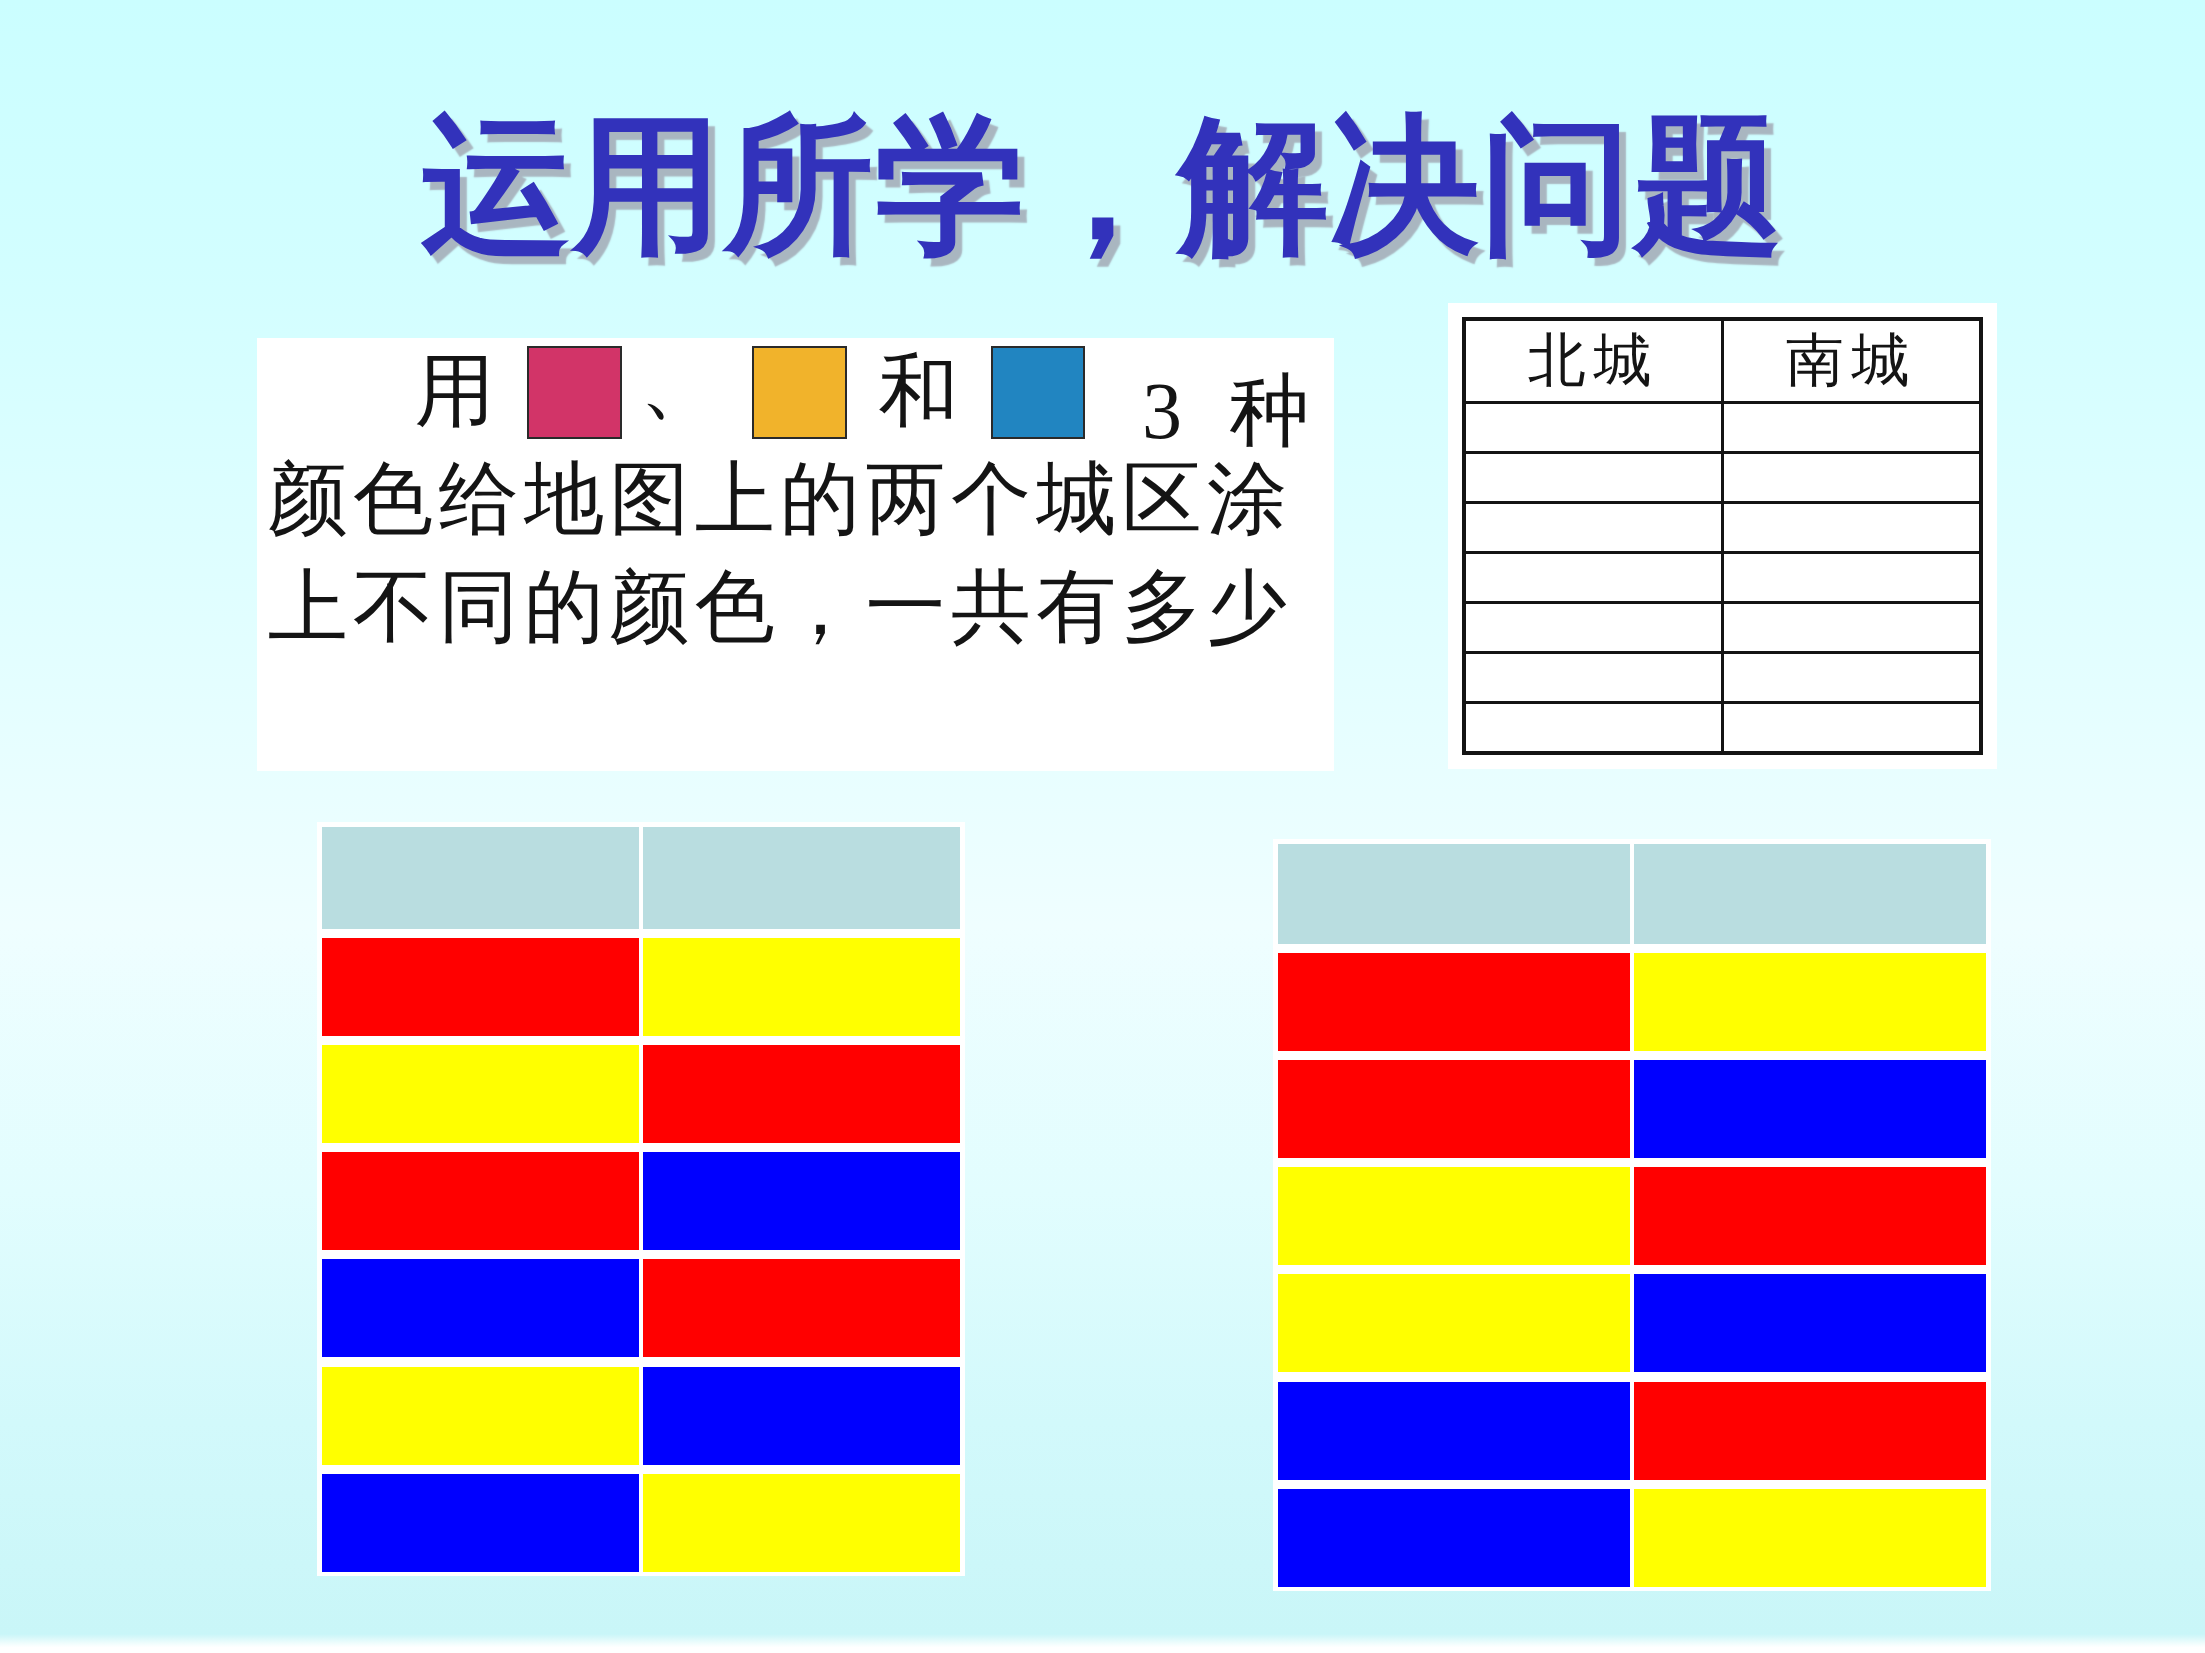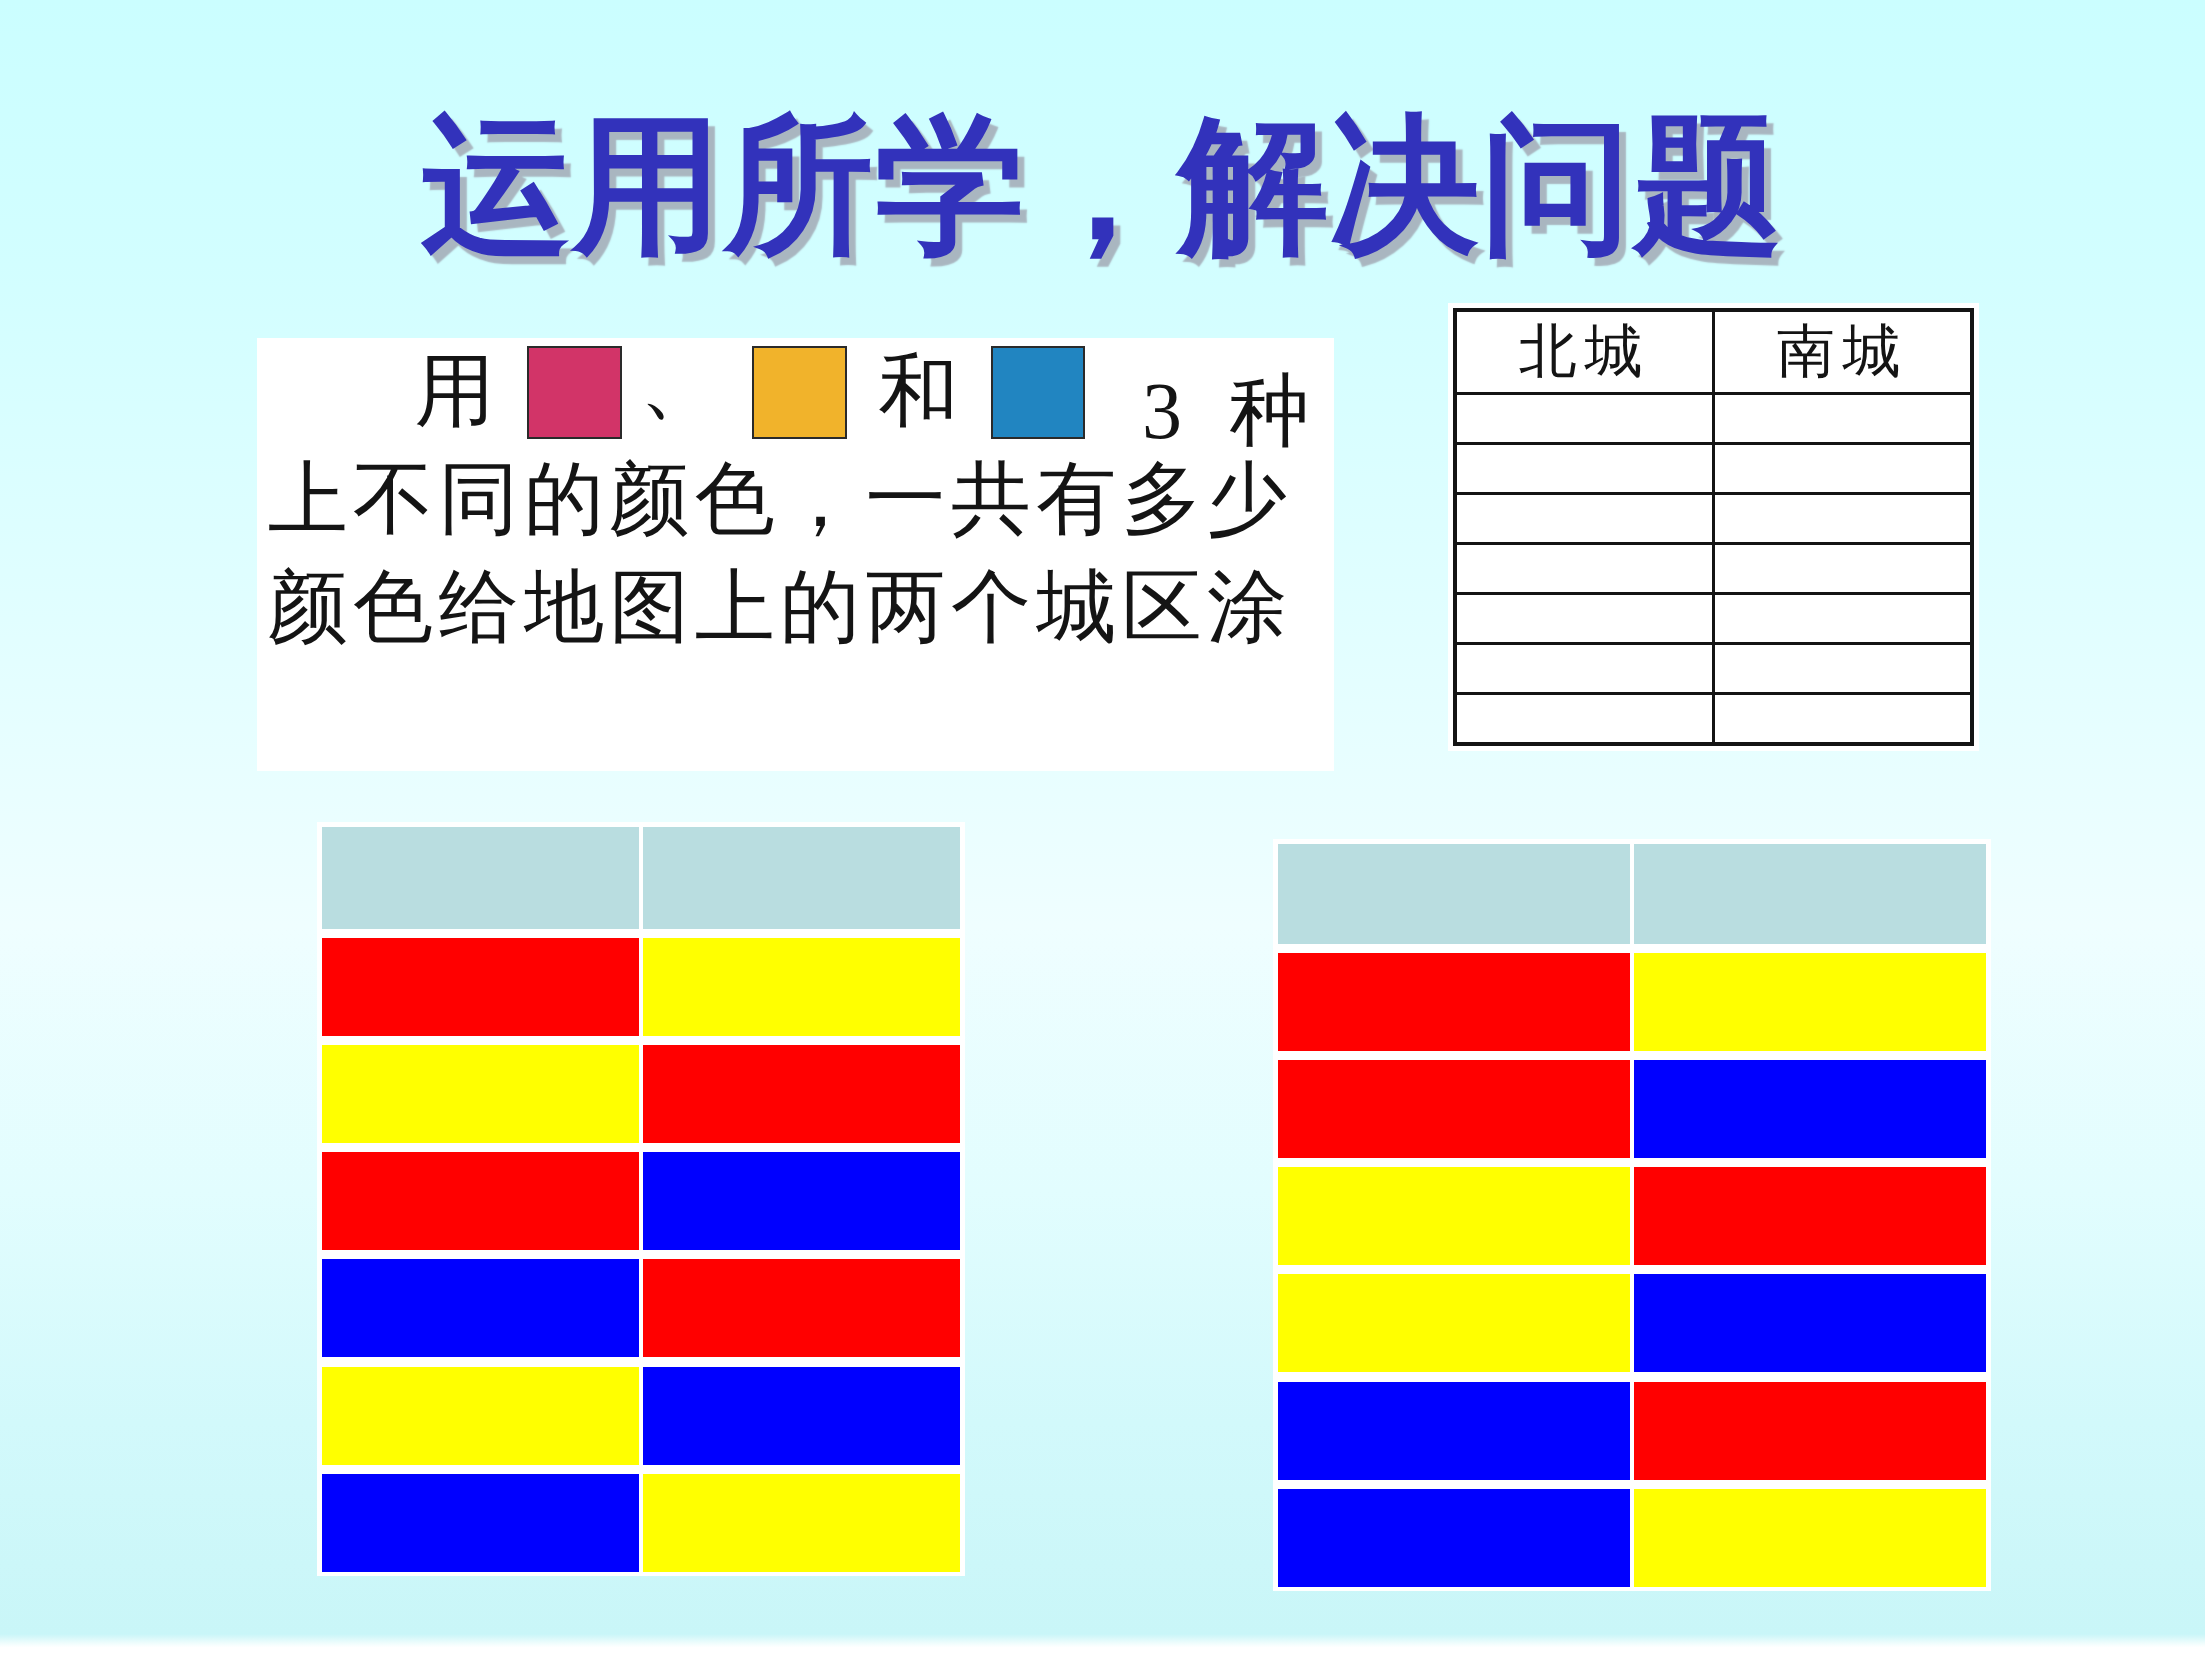--- a/index.html
+++ b/index.html
@@ -40,21 +40,21 @@
   .swatch {
     display: inline-block; width: 130px; height: 89px;
     border: 2.3px solid #2a2a2a; box-sizing: content-box;
   }
   .cjk-comma { align-self: flex-end; line-height: 1; padding-bottom: 23px; margin-left: -13.8px; }
   .suffix { margin-left: 24.5px; letter-spacing: 13.8px; margin-top: 40px; }
 
   
   .table-wrap {
     position: absolute; left: 1448px; top: 303px;
-    background: #ffffff; padding: 5px;
+    background: #ffffff; padding: 14px;
   }
   table.answer-table { border-collapse: collapse; border: 4.6px solid #141414; }
   table.answer-table th, table.answer-table td { border: 3.1px solid #141414; }
   table.answer-table th {
     width: 253px; height: 67px;
     font-size: 58px; font-weight: 400; letter-spacing: 7.7px;
     color: #141414; text-align: center; vertical-align: middle;
   }
   table.answer-table td { height: 45px; }
 
@@ -85,22 +85,22 @@
   <div class="problem-box">
     <div class="p-line first">
       <span>用</span>
       <span class="swatch" style="background: rgb(210, 52, 104);"></span>
       <span class="cjk-comma">、</span>
       <span class="swatch" style="background: rgb(241, 179, 43);"></span>
       <span>和</span>
       <span class="swatch" style="background: rgb(33, 133, 193);"></span>
       <span class="suffix">3 种</span>
     </div>
+    <div class="p-line">颜色给地图上的两个城区涂</div>
     <div class="p-line">上不同的颜色，一共有多少</div>
-    <div class="p-line">颜色给地图上的两个城区涂</div>
   </div>
 
   <div class="table-wrap">
     <table class="answer-table">
       <thead>
         <tr>
           <th>北城</th>
           <th>南城</th>
         </tr>
       </thead>

